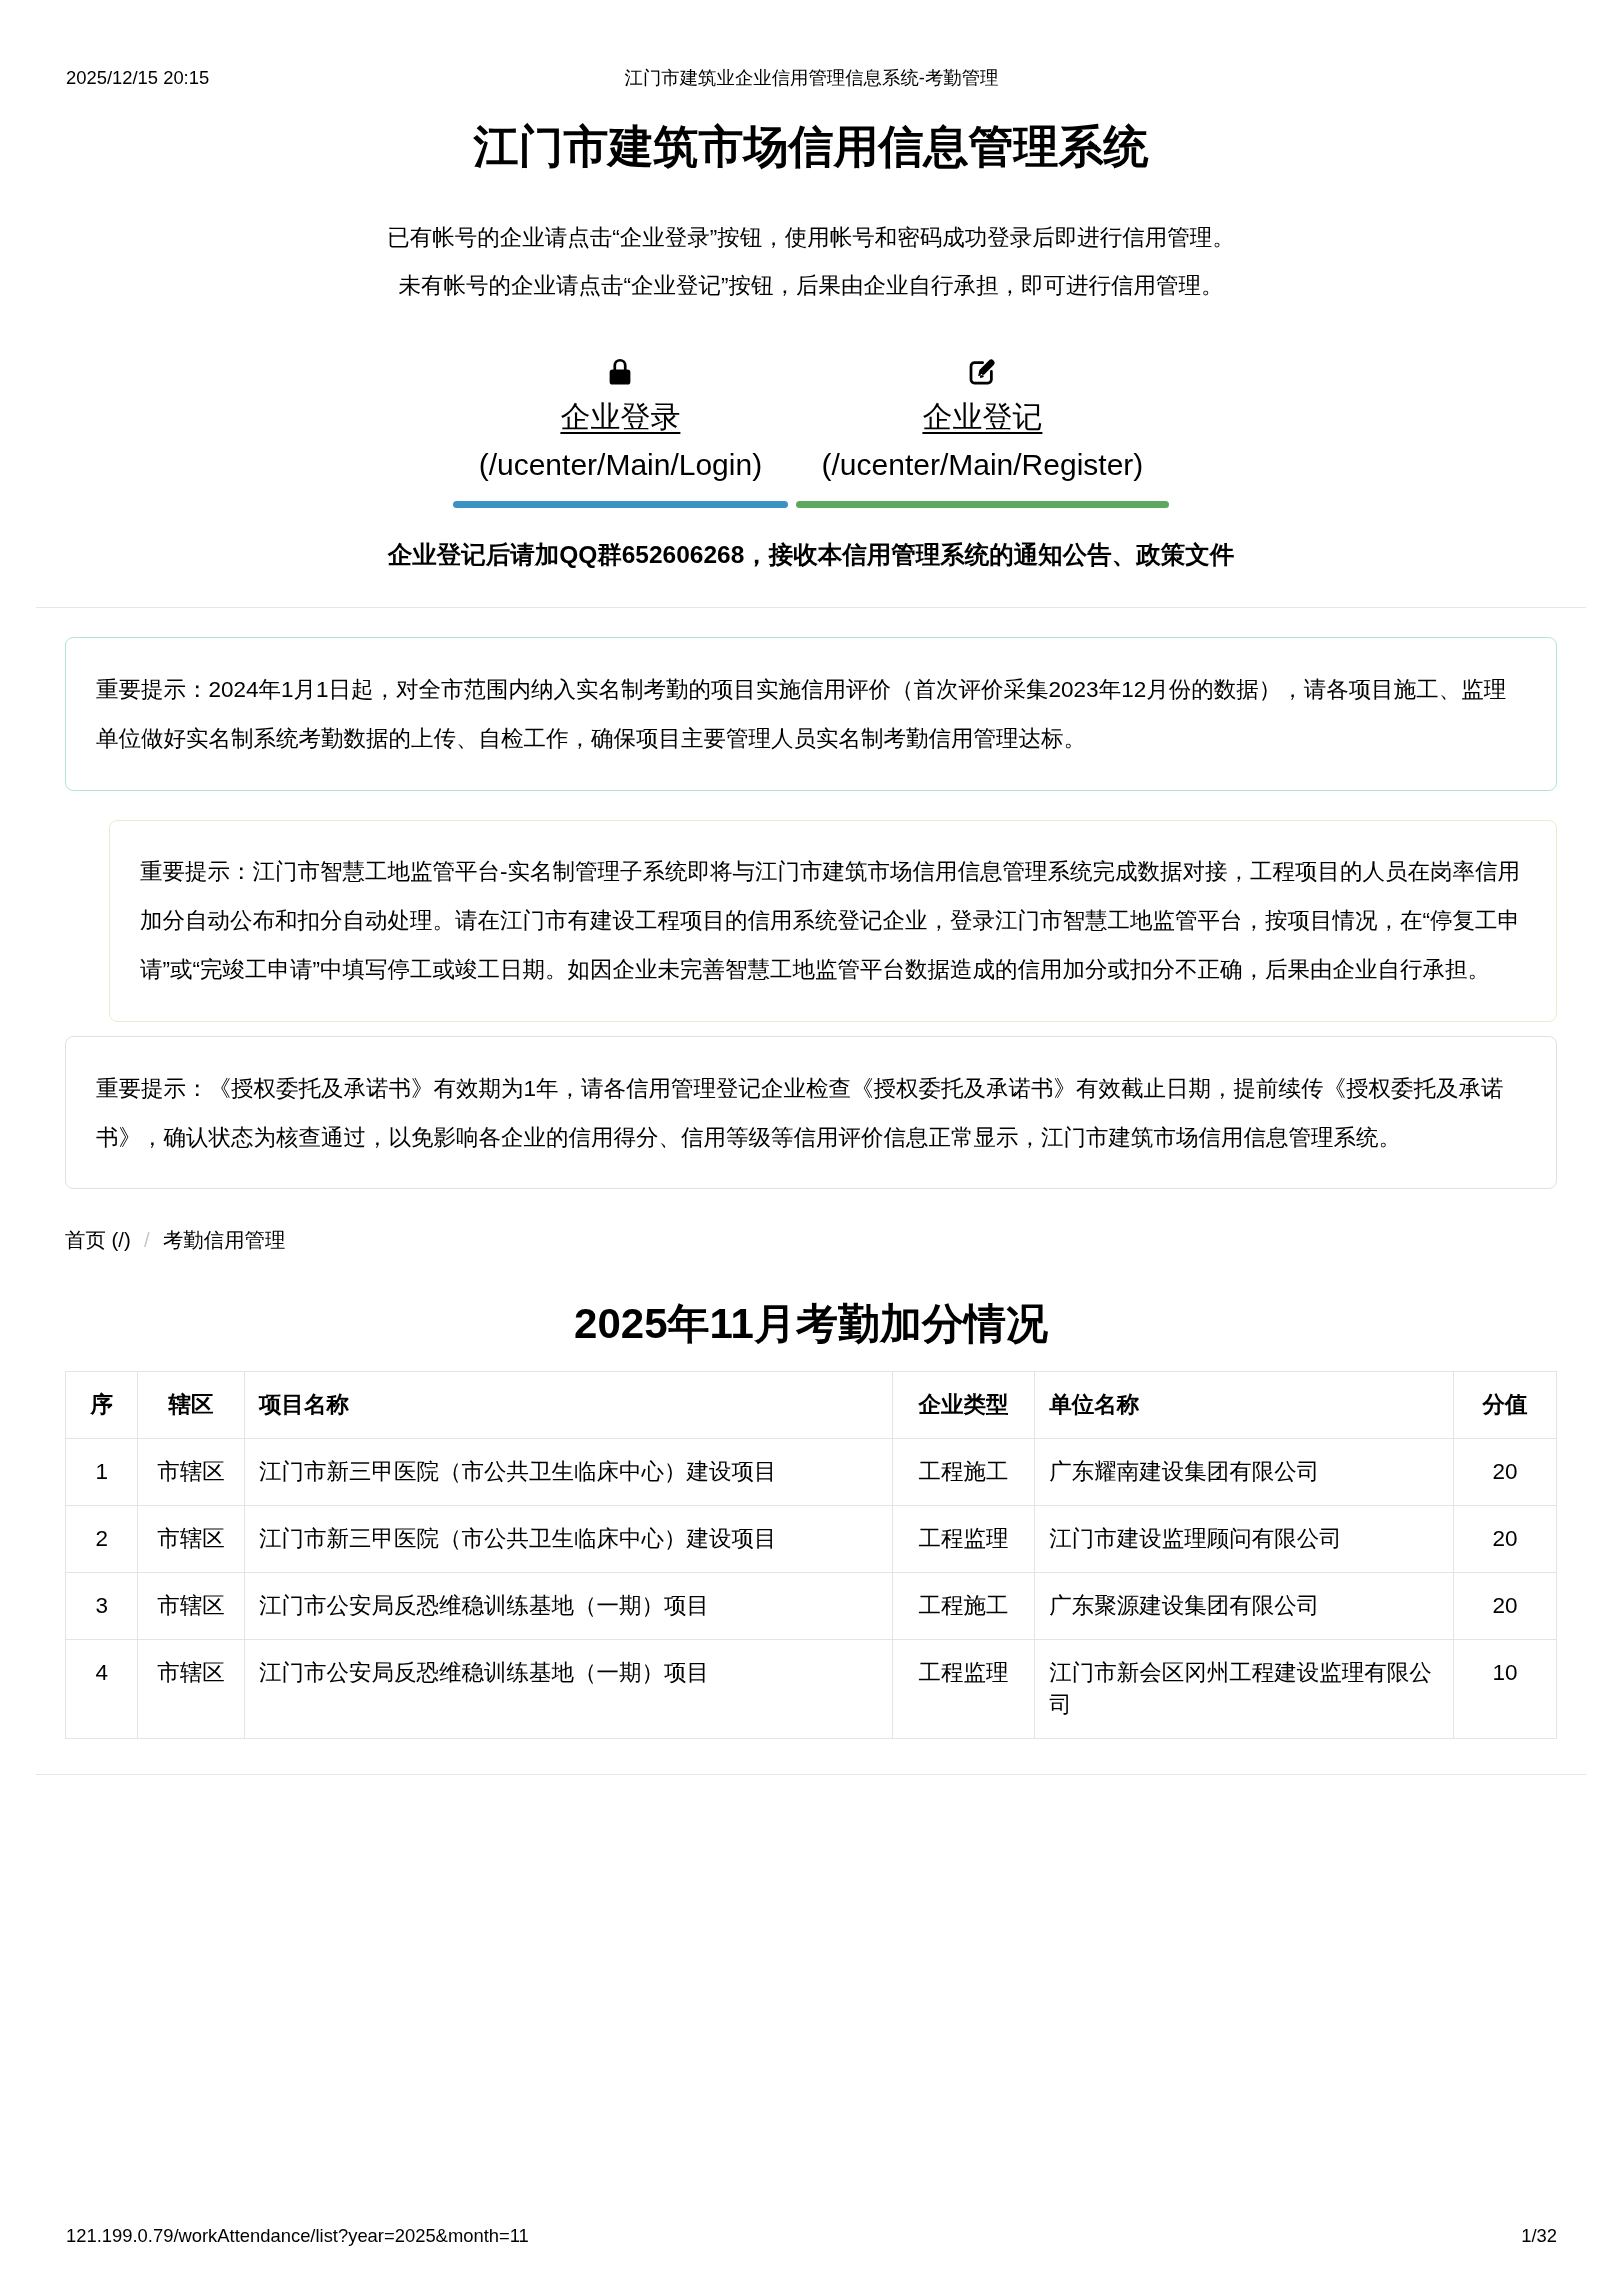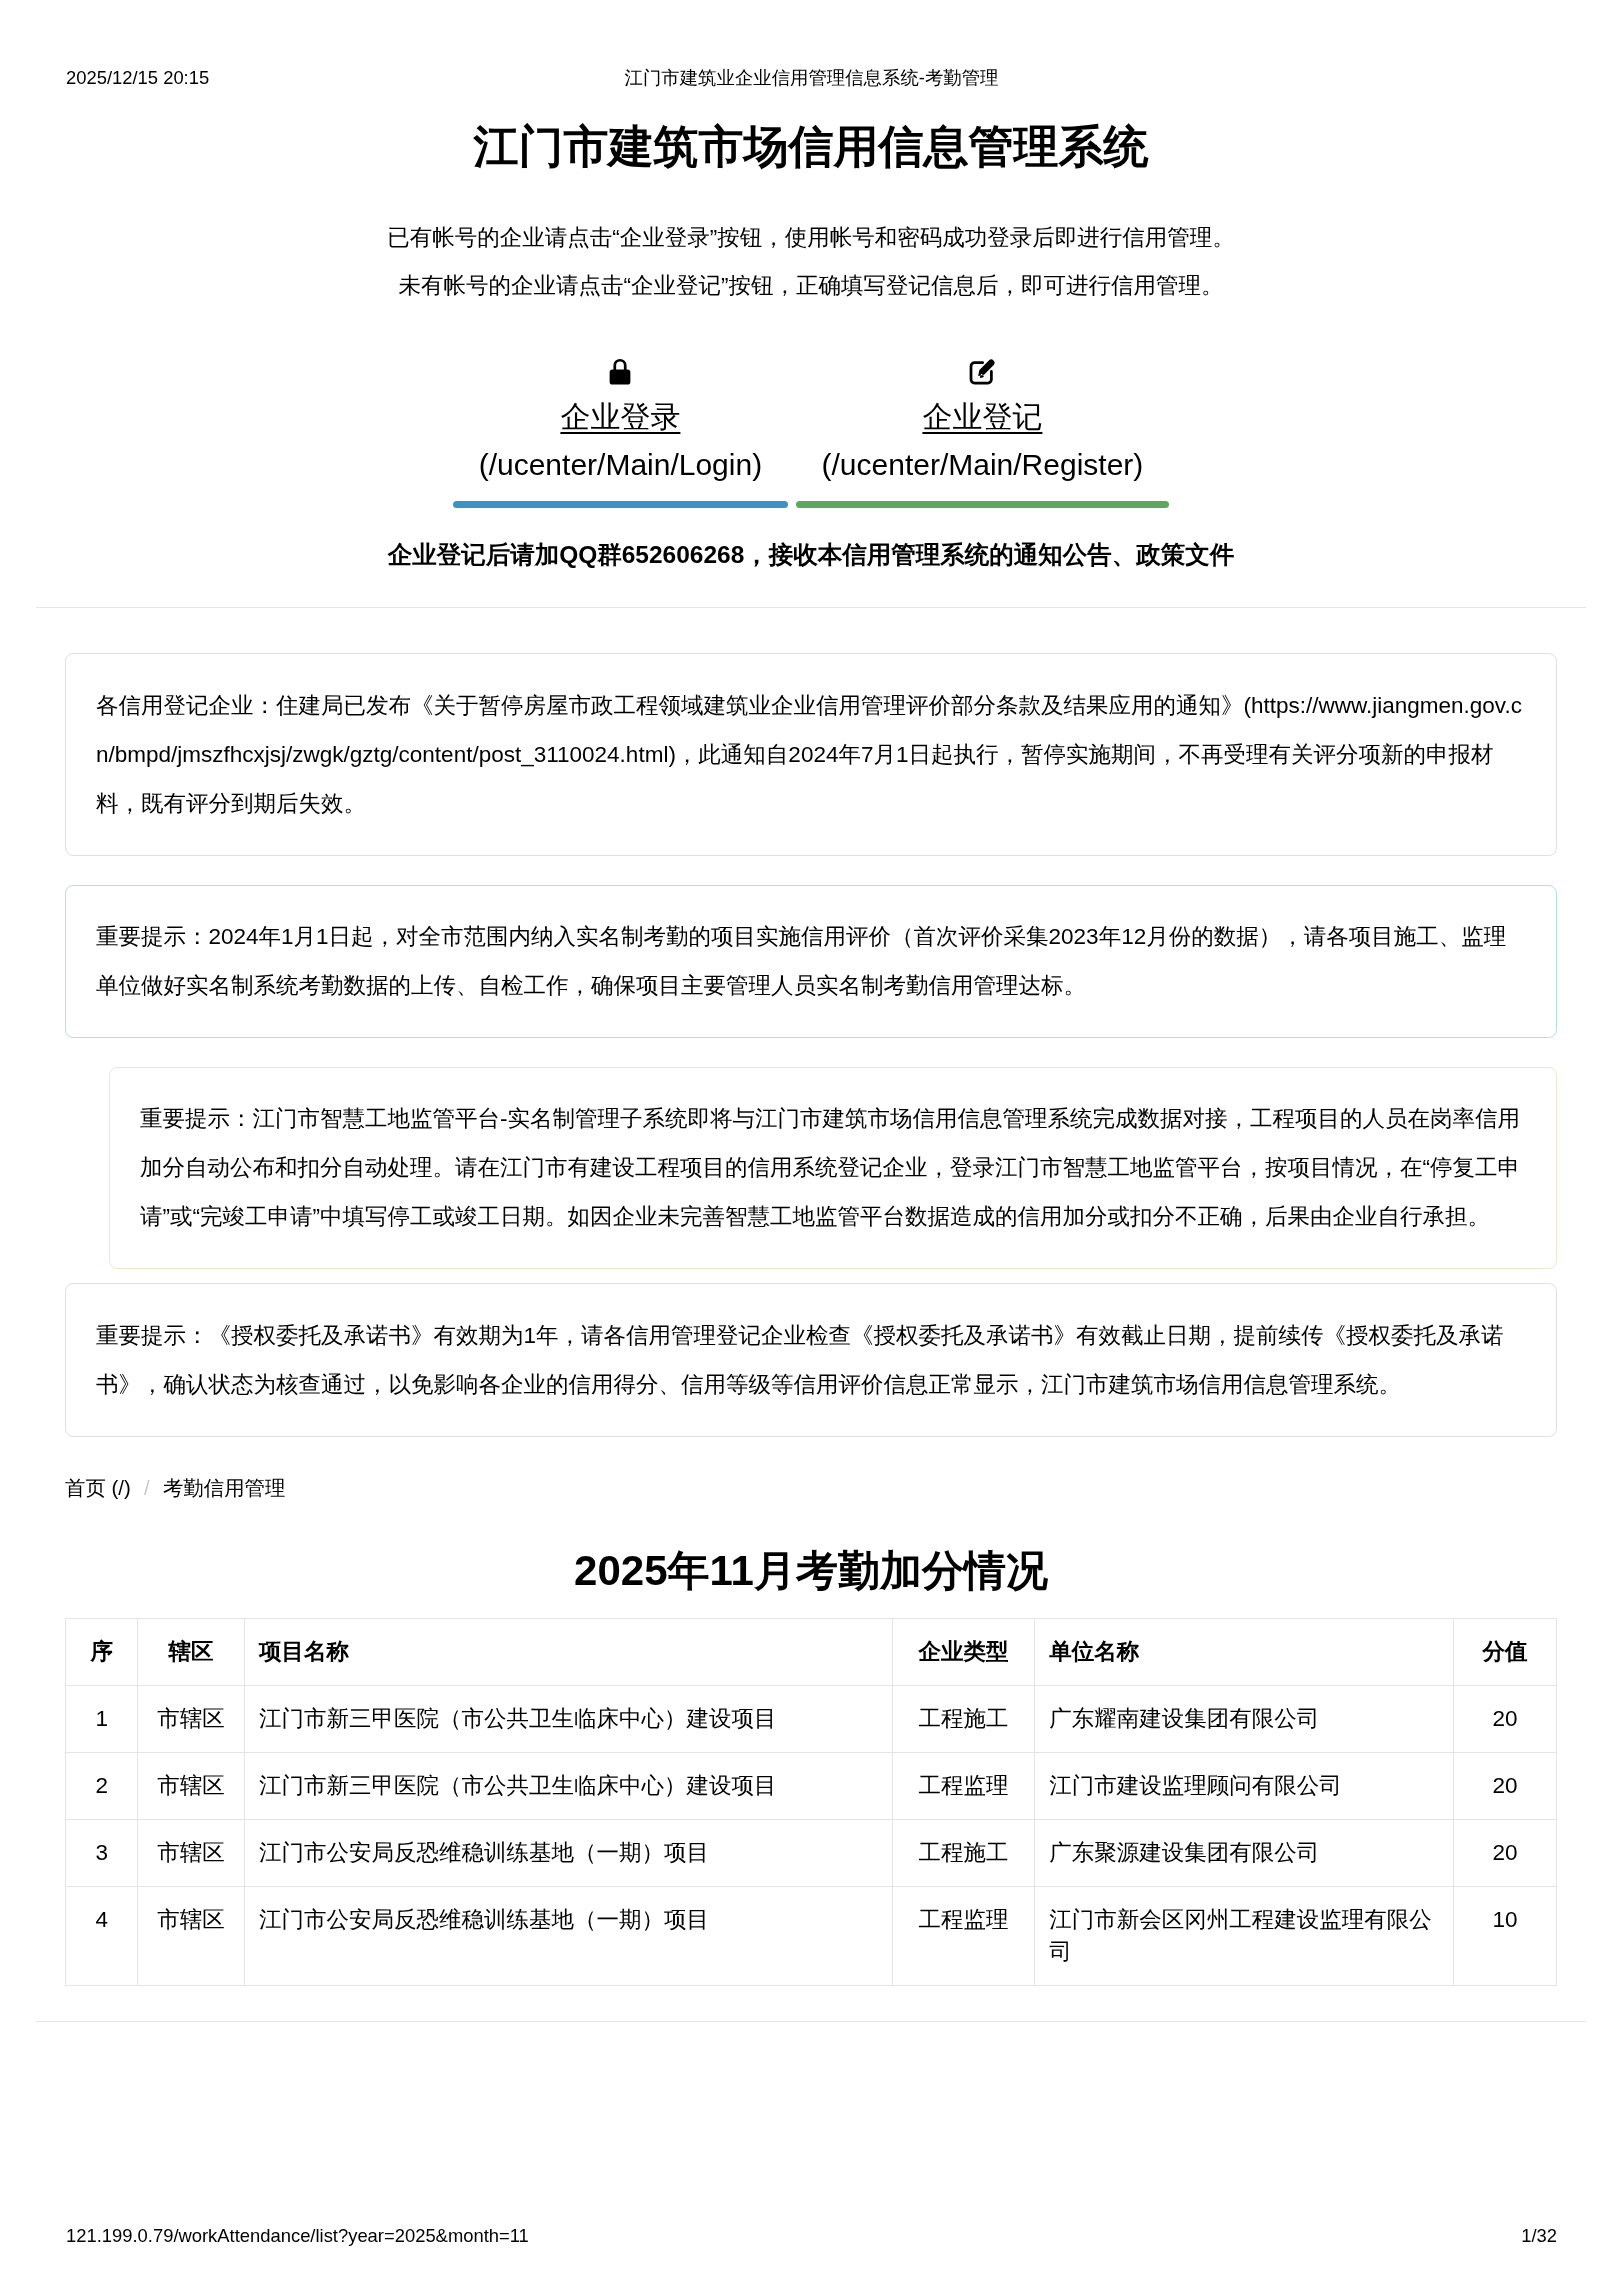--- a/index.html
+++ b/index.html
@@ -129,21 +129,21 @@
     <div class="slot center">江门市建筑业企业信用管理信息系统-考勤管理</div>
     <div class="slot right"></div>
   </div>
 
   <div class="content">
 
     <h1 class="hero-title">江门市建筑市场信用信息管理系统</h1>
 
     <div class="intro">
       <p>已有帐号的企业请点击“企业登录”按钮，使用帐号和密码成功登录后即进行信用管理。</p>
-      <p>未有帐号的企业请点击“企业登记”按钮，正确填写登记信息后，即可进行信用管理。</p>
+      <p>未有帐号的企业请点击“企业登记”按钮，后果由企业自行承担，即可进行信用管理。</p>
     </div>
 
     <div class="buttons">
       <div class="btn">
         <div class="link-line">
           <span class="icon">
             <svg viewBox="0 0 24 24">
                 <path fill="#000" d="M12 1.5A5.25 5.25 0 0 0 6.75 6.75V10H6a2.3 2.3 0 0 0-2.3 2.3v7.4A2.3 2.3 0 0 0 6 22h12a2.3 2.3 0 0 0 2.3-2.3v-7.4A2.3 2.3 0 0 0 18 10h-.75V6.75A5.25 5.25 0 0 0 12 1.5zm-3.1 8.5V6.75a3.1 3.1 0 1 1 6.2 0V10H8.9z"></path>
               </svg>
           </span>
@@ -165,23 +165,20 @@
           <span class="link-url">(/ucenter/Main/Register)</span>
         </div>
         <div class="bar" style="background-color: rgb(93, 167, 94);"></div>
       </div>
     </div>
 
     <div class="qq-notice">企业登记后请加QQ群652606268，接收本信用管理系统的通知公告、政策文件</div>
 
     <hr class="rule">
 
-    <div class="notice first" style="border-color: rgb(224, 224, 224);">
-      <p>各信用登记企业：住建局已发布《关于暂停房屋市政工程领域建筑业企业信用管理评价部分条款及结果应用的通知》(https://www.jiangmen.gov.cn/bmpd/jmszfhcxjsj/zwgk/gztg/content/post_3110024.html)，此通知自2024年7月1日起执行，暂停实施期间，不再受理有关评分项新的申报材料，既有评分到期后失效。</p>
-    </div>
 
     <div class="notice n2" style="border-color: rgb(179, 225, 220);">
       <p>重要提示：2024年1月1日起，对全市范围内纳入实名制考勤的项目实施信用评价（首次评价采集2023年12月份的数据），请各项目施工、监理单位做好实名制系统考勤数据的上传、自检工作，确保项目主要管理人员实名制考勤信用管理达标。</p>
     </div>
 
     <div class="notice n3" style="border-color: rgb(238, 232, 205);">
       <p>重要提示：江门市智慧工地监管平台-实名制管理子系统即将与江门市建筑市场信用信息管理系统完成数据对接，工程项目的人员在岗率信用加分自动公布和扣分自动处理。请在江门市有建设工程项目的信用系统登记企业，登录江门市智慧工地监管平台，按项目情况，在“停复工申请”或“完竣工申请”中填写停工或竣工日期。如因企业未完善智慧工地监管平台数据造成的信用加分或扣分不正确，后果由企业自行承担。</p>
     </div>
 
     <div class="notice n4" style="border-color: rgb(224, 224, 224);">

